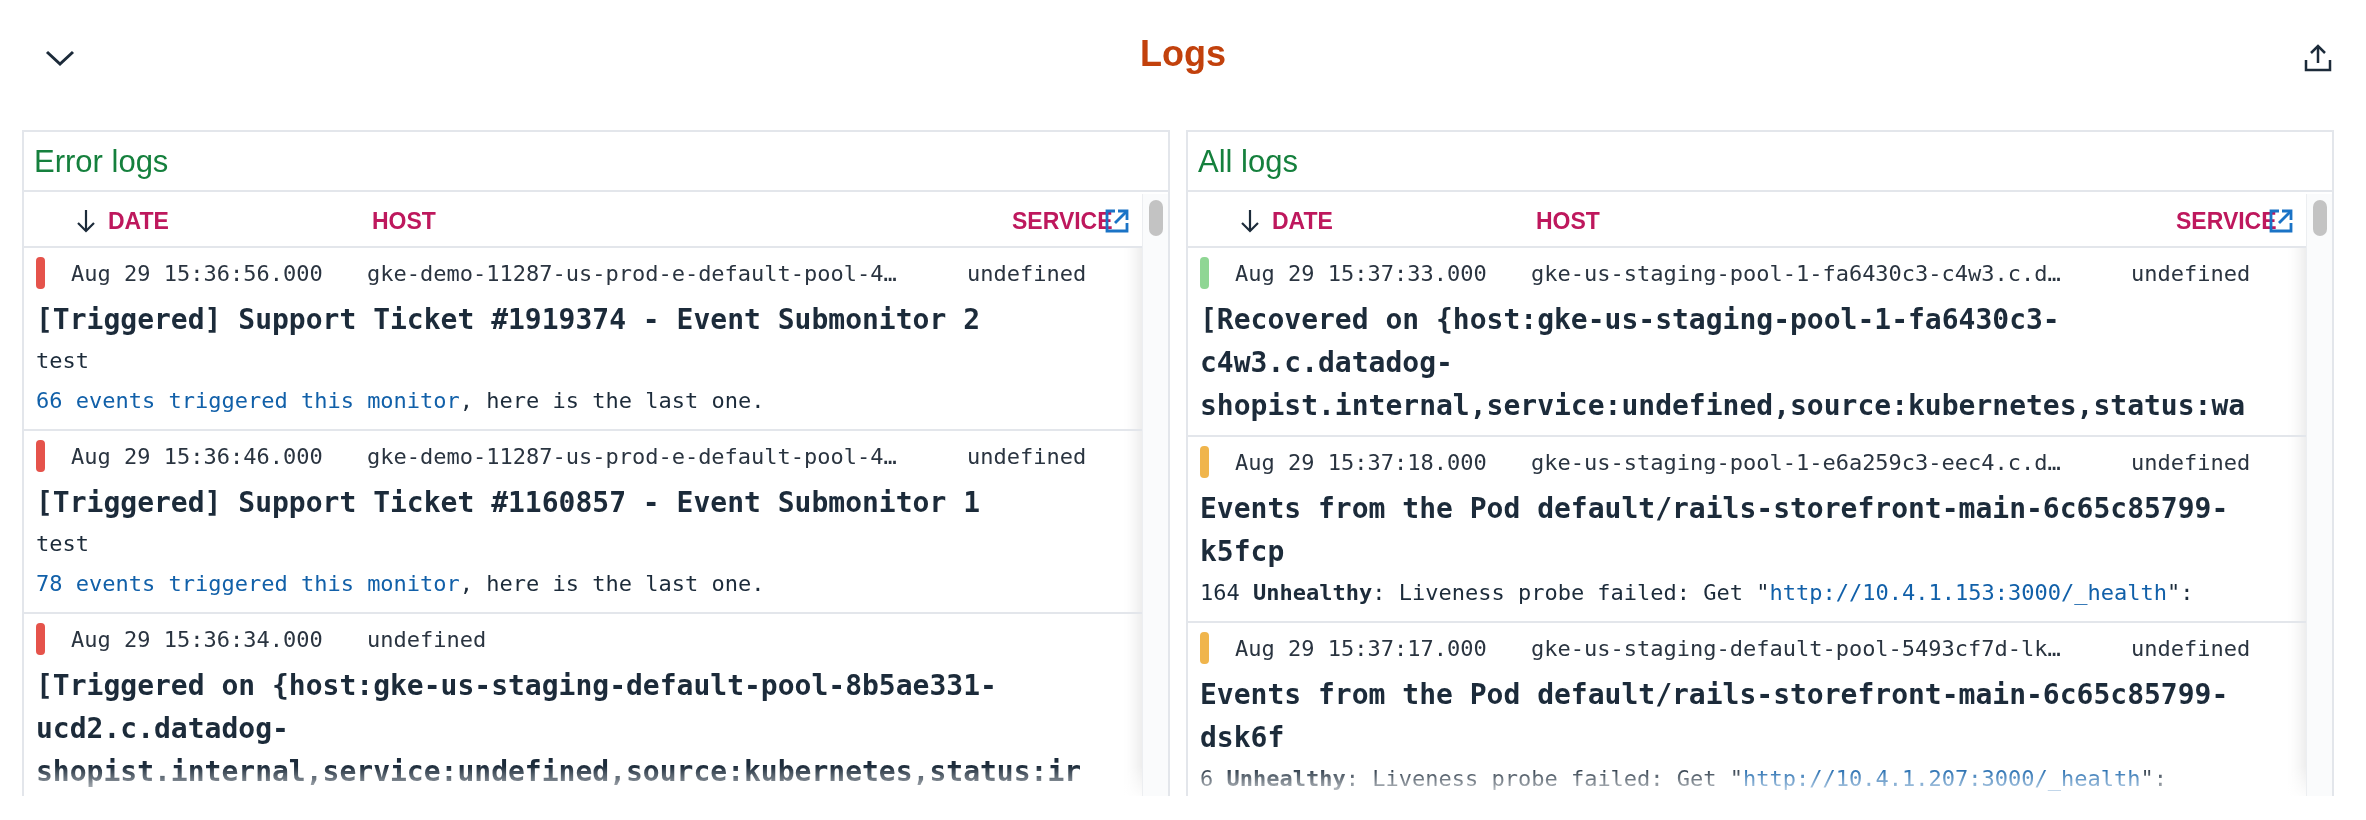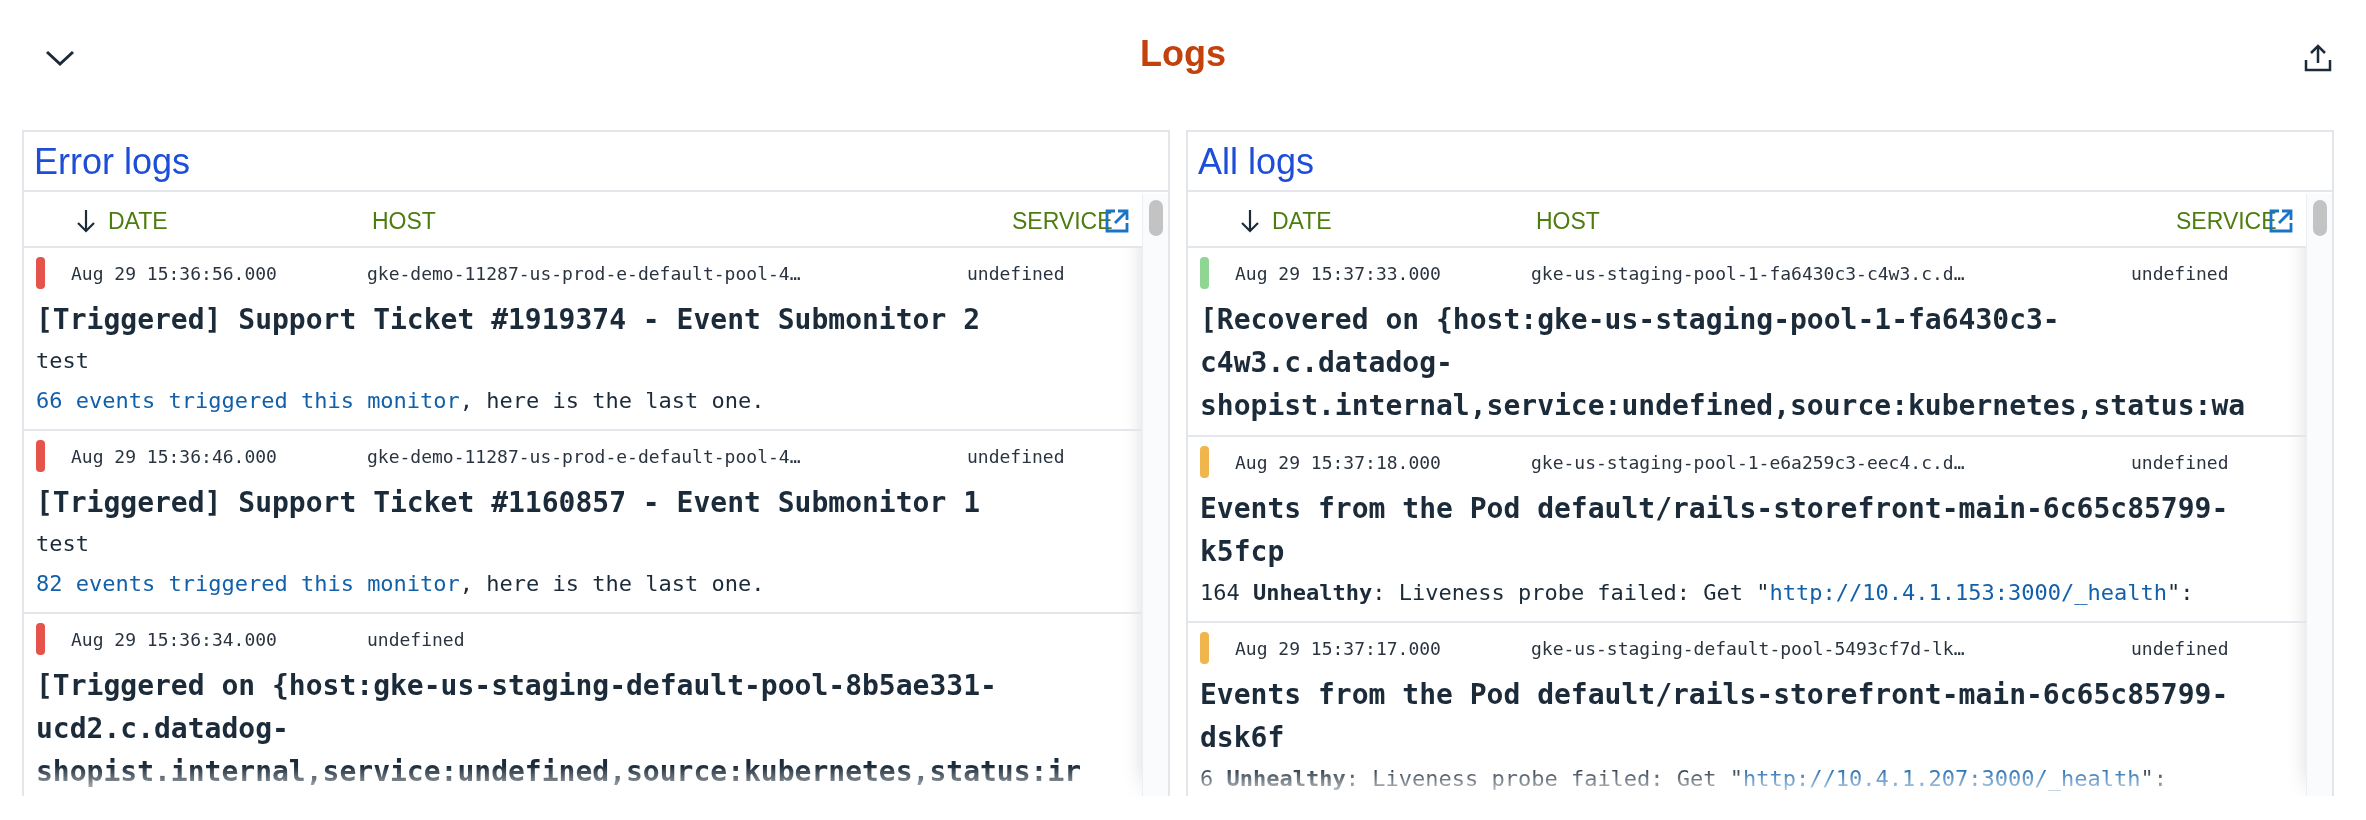--- a/index.html
+++ b/index.html
@@ -7,37 +7,37 @@
   body { font-family: "DejaVu Sans", sans-serif; color: #1c2b3a; position: relative; }
 
   .header { position: absolute; left: 0; top: 0; width: 2366px; height: 120px; }
   .collapse-btn { position: absolute; left: 40px; top: 40px; width: 40px; height: 36px; display: flex; align-items: center; justify-content: center; cursor: pointer; }
   .page-title { position: absolute; left: 0; right: 0; top: 33px; text-align: center; font-size: 36px; font-weight: bold; color: #c2410c; font-family: "Liberation Sans", sans-serif; }
   .export-btn { position: absolute; left: 2300px; top: 40px; width: 36px; height: 36px; display: flex; align-items: center; justify-content: center; cursor: pointer; }
 
   .panel { position: absolute; top: 130px; height: 666px; border: 2px solid #e3e6eb; border-bottom: none; background: #fff; overflow: hidden; }
   .panel.left { left: 22px; width: 1148px; }
   .panel.right { left: 1186px; width: 1148px; }
-  .panel-title { height: 60px; line-height: 60px; padding-left: 10px; font-size: 36px; font-family: "Liberation Sans", sans-serif; color: #1d4ed8; border-bottom: 2px solid #e3e6eb; }
+  .panel-title { height: 60px; line-height: 60px; padding-left: 10px; font-size: 31px; font-family: "Liberation Sans", sans-serif; color: #15803d; border-bottom: 2px solid #e3e6eb; }
 
   .table-area { position: absolute; left: 0; top: 62px; right: 0; bottom: 0; }
   .table-main { position: absolute; left: 0; top: 0; width: 1118px; bottom: 0; overflow: hidden; }
   .scroll-track { position: absolute; left: 1118px; top: 0; width: 28px; bottom: 0; background: #fafbfc; border-left: 1px solid #eceef1; }
   .scroll-thumb { position: absolute; left: 6px; top: 6px; width: 14px; height: 36px; border-radius: 8px; background: #c3c3c3; cursor: pointer; }
 
-  .thead { height: 54px; border-bottom: 2px solid #e3e6eb; position: relative; font-family: "Liberation Sans", sans-serif; font-weight: normal; font-size: 23px; color: #4d7c0f; padding-left: 17px; }
+  .thead { height: 54px; border-bottom: 2px solid #e3e6eb; position: relative; font-family: "Liberation Sans", sans-serif; font-weight: bold; font-size: 23px; color: #be185d; padding-left: 17px; }
   .thead .col { position: absolute; top: 0; height: 54px; line-height: 54px; cursor: pointer; }
   .thead .col-date { left: 52px; display: flex; align-items: center; gap: 12px; }
   .thead .col-host { left: 348px; }
   .thead .col-service { left: 988px; }
   .thead .open-link { position: absolute; left: 1080px; top: 14px; width: 26px; height: 26px; cursor: pointer; }
 
   .rows { position: relative; box-shadow: inset -22px 0 18px -20px rgba(0,0,0,0.12); }
   .row { border-bottom: 2px solid #e3e6eb; padding: 0 10px 8px 12px; position: relative; cursor: pointer; }
-  .row-meta { height: 50px; display: flex; align-items: center; font-family: "DejaVu Sans Mono", monospace; font-size: 18px; color: #2a3440; white-space: nowrap; position: relative; }
+  .row-meta { height: 50px; display: flex; align-items: center; font-family: "DejaVu Sans Mono", monospace; font-size: 22px; color: #2a3440; white-space: nowrap; position: relative; }
   .status-bar { width: 9px; height: 32px; border-radius: 4px; margin-right: 26px; flex: none; }
   .m-date { width: 296px; flex: none; }
   .m-host { width: 600px; flex: none; overflow: hidden; text-overflow: ellipsis; white-space: nowrap; padding-right: 26px; }
   .m-service { flex: none; }
   .row-title { font-family: "DejaVu Sans Mono", monospace; font-weight: bold; font-size: 28px; line-height: 43px; color: #1c2b3a; white-space: pre-wrap; word-break: break-all; max-height: 129px; overflow: hidden; }
   .row-sub { font-family: "DejaVu Sans Mono", monospace; font-size: 22px; line-height: 40px; color: #1c2b3a; white-space: nowrap; overflow: hidden; }
   .row-sub .lnk { color: #1160a9; }
   .row-sub b { font-weight: bold; }
 
   .fade-bottom { position: absolute; left: 0; right: 0; bottom: 0; height: 30px; background: linear-gradient(to bottom, rgba(255,255,255,0), rgba(255,255,255,0.85)); pointer-events: none; }
@@ -95,21 +95,21 @@
         </div>
         <div class="row">
           <div class="row-meta">
             <span class="status-bar" style="background:#e5534b"></span>
             <span class="m-date">Aug 29 15:36:46.000</span>
             <span class="m-host">gke-demo-11287-us-prod-e-default-pool-4…</span>
             <span class="m-service">undefined</span>
           </div>
           <div class="row-title">[Triggered] Support Ticket #1160857 - Event Submonitor 1</div>
           <div class="row-sub">test</div>
-          <div class="row-sub"><span class="lnk">82 events triggered this monitor</span><span>, here is the last one.</span></div>
+          <div class="row-sub"><span class="lnk">78 events triggered this monitor</span><span>, here is the last one.</span></div>
         </div>
         <div class="row">
           <div class="row-meta">
             <span class="status-bar" style="background:#e5534b"></span>
             <span class="m-date">Aug 29 15:36:34.000</span>
             <span class="m-service">undefined</span>
           </div>
           <div class="row-title">[Triggered on {host:gke-us-staging-default-pool-8b5ae331-
 ucd2.c.datadog-
 shopist.internal,service:undefined,source:kubernetes,status:ir</div>

